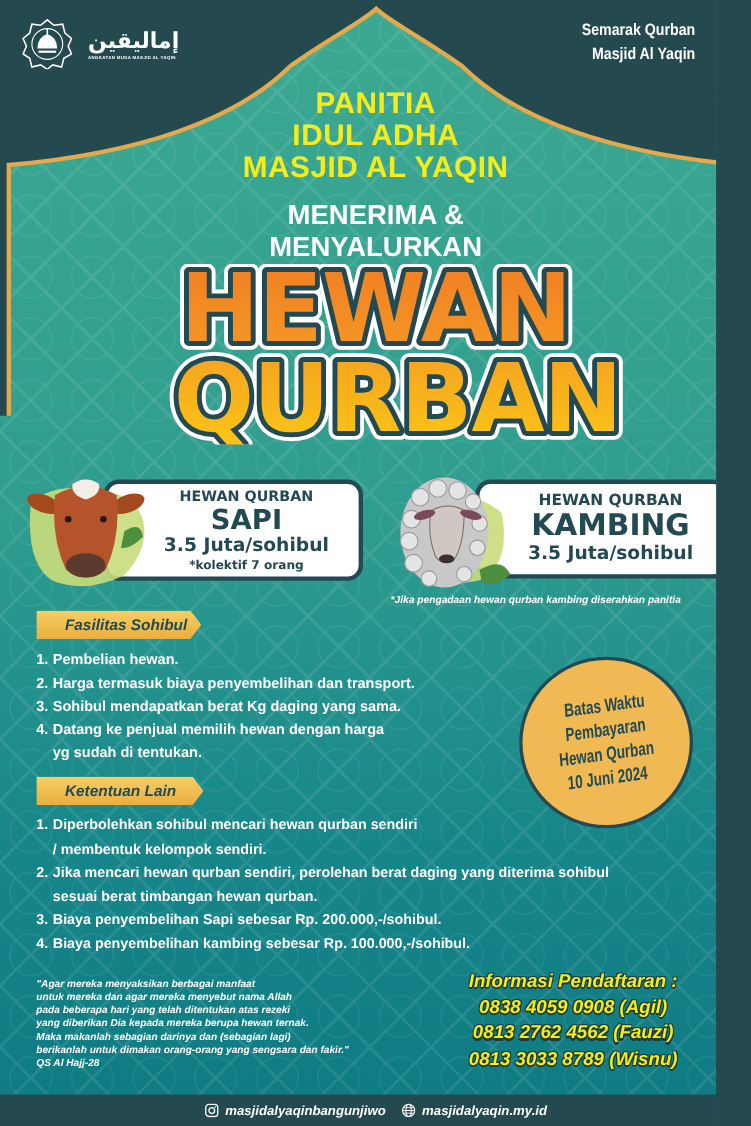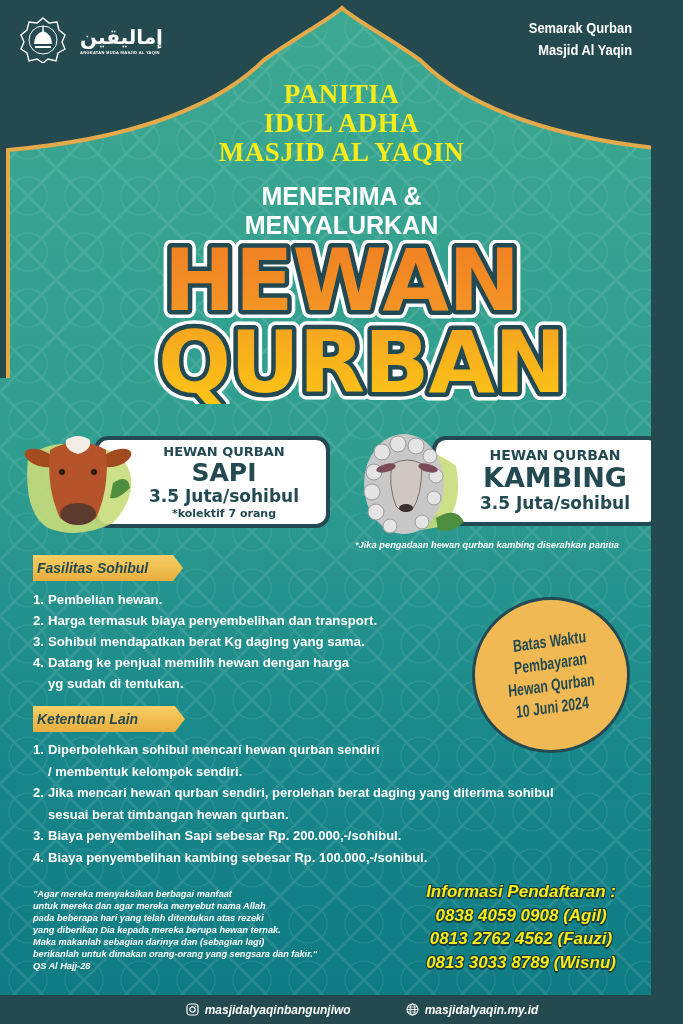--- a/index.html
+++ b/index.html
@@ -15,52 +15,52 @@
     background-size:56px 56px,56px 56px,56px 56px;}
   svg.arch{position:absolute;left:0;top:0;}
   .header-logo{position:absolute;left:20px;top:17px;display:flex;align-items:center;gap:14px;}
   .logo-badge{width:46px;height:46px;}
   .logo-text{display:flex;flex-direction:column;align-items:flex-start;color:#fff;}
   .logo-arabic{font-family:"DejaVu Sans",sans-serif;font-weight:bold;font-size:20px;line-height:22px;letter-spacing:1px;}
   .logo-sub{font-size:4px;letter-spacing:.3px;margin-top:2px;font-weight:bold;}
   .top-right{position:absolute;right:19px;top:17px;text-align:right;color:#fff;font-weight:bold;
     font-family:"Liberation Sans",sans-serif;font-size:15px;line-height:22px;transform:scaleX(.86);transform-origin:right top;}
   .title-yellow{position:absolute;left:0;width:683px;top:80px;text-align:center;color:#f6ec1a;
-    font-weight:bold;font-family:Liberation Serif, serif;font-size:27px;line-height:29px;letter-spacing:.5px;}
+    font-weight:bold;font-family:Liberation Sans, sans-serif;font-size:27px;line-height:29px;letter-spacing:.5px;}
   .title-white{position:absolute;left:0;width:683px;top:182px;text-align:center;color:#fff;
     font-weight:bold;font-family:Liberation Sans, sans-serif;font-size:25px;line-height:29px;}
   .big{position:absolute;left:0;width:683px;text-align:center;font-family:"DejaVu Sans",sans-serif;
     font-weight:bold;letter-spacing:-2px;}
   .big svg{display:block;margin:0 auto;}
   .card{position:absolute;background:#fff;border:4px solid #234a52;border-radius:14px;
     text-align:center;color:#234a52;font-family:"DejaVu Sans",sans-serif;font-weight:bold;}
   .card .k1{font-size:13px;line-height:16px;}
   .card .k2{font-size:25px;line-height:26px;}
   .card .k3{font-size:17px;line-height:20px;}
   .card .k4{font-size:11px;line-height:16px;}
   .animal{position:absolute;}
   .note{position:absolute;left:355px;top:540px;color:#fff;font-size:9.3px;font-style:italic;font-weight:bold;}
   .ribbon{position:absolute;height:26px;background:linear-gradient(180deg,#f7cf64,#e9ae3e);
     clip-path:polygon(0 0,calc(100% - 10px) 0,100% 50%,calc(100% - 10px) 100%,0 100%);
-    color:#234a52;font-weight:bold;font-style:italic;font-size:14px;line-height:26px;padding-left:4px;}
+    color:#234a52;font-weight:bold;font-style:italic;font-size:14px;line-height:26px;padding-left:26px;}
   .list{position:absolute;color:#fff;font-weight:bold;font-size:13.2px;}
   .list li{list-style:none;}
   .list .row{display:flex;}
   .list .num{width:15px;flex:none;}
   .badge{position:absolute;left:472px;top:597px;width:158px;height:156px;border-radius:50%;
     background:#f1b953;border:3px solid #234a52;display:flex;align-items:center;justify-content:center;
     text-align:center;color:#234a52;font-weight:bold;font-size:17px;line-height:22px;}
   .badge span{display:block;transform:scaleX(.85) rotate(-3deg);}
   .quote{position:absolute;left:33px;top:888px;color:#fff;font-style:italic;font-weight:bold;
     font-size:9.2px;line-height:12px;}
   .info{position:absolute;right:35px;top:880px;text-align:center;color:#f6ec1a;font-style:italic;font-weight:bold;
     font-size:17px;line-height:23.5px;text-shadow:-1px -1px 0 #1c3c3c,1px -1px 0 #1c3c3c,-1px 1px 0 #1c3c3c,1px 1px 0 #1c3c3c,0 2px 0 #1c3c3c;}
   .footer{position:absolute;left:0;top:995px;width:683px;height:29px;background:#244a50;
     display:flex;align-items:center;justify-content:center;gap:14px;color:#fff;font-style:italic;font-weight:bold;font-size:12px;}
-  .footer .item{display:flex;align-items:flex-start;gap:6px;margin-left:41px;}
+  .footer .item{display:flex;align-items:flex-start;gap:6px;}
 </style>
 </head>
 <body>
 
 <div class="poster">
   <div class="pattern"></div>
 
   <svg class="arch" width="683" height="1024" viewBox="0 0 683 1024">
     <path d="M0 0 H683 V378 H675 V150 C560 140 470 110 420 60 C385 35 355 20 342 8 C329 20 299 35 264 60 C214 110 124 140 8 150 V378 H0 Z" fill="#244a50"></path>
     <path d="M8 378 V150 C124 140 214 110 264 60 C299 35 329 20 342 8 C355 20 385 35 420 60 C470 110 560 140 675 150 V378" fill="none" stroke="#e3a94a" stroke-width="4"></path>

